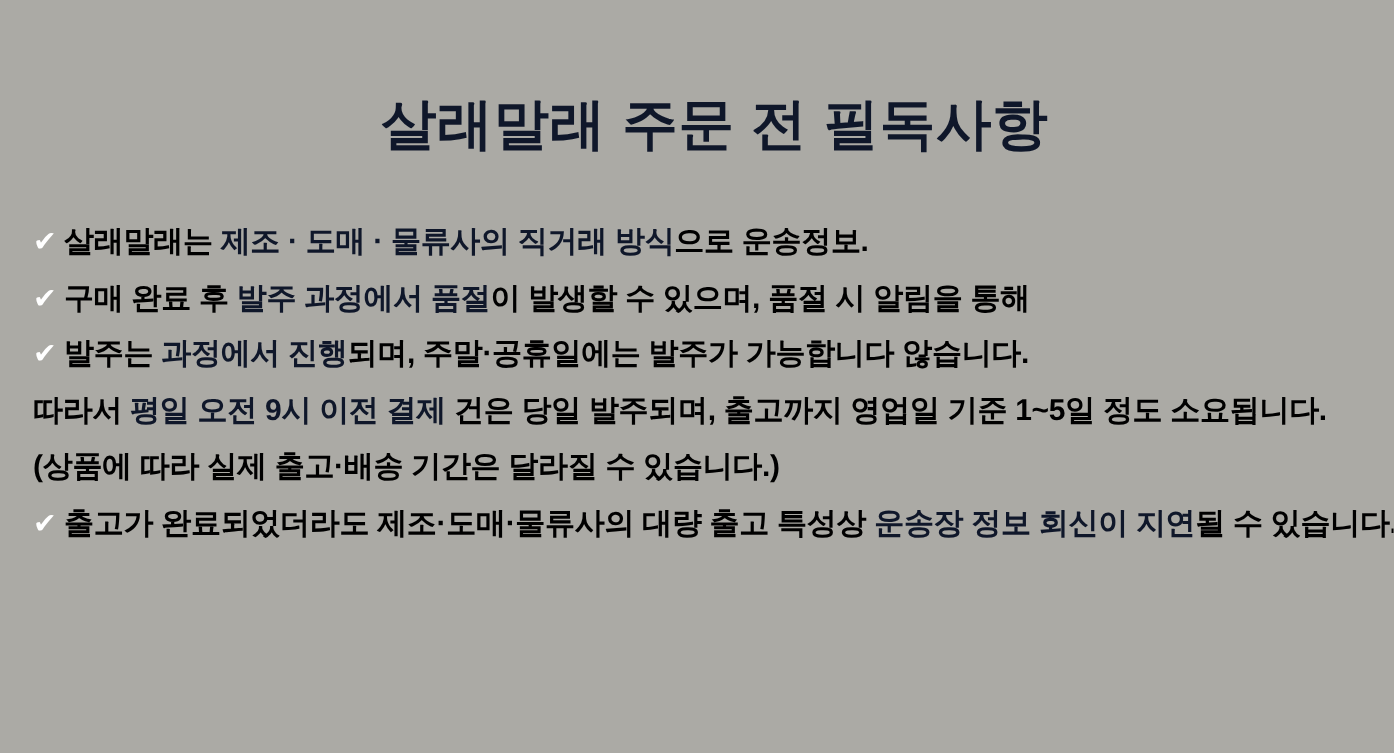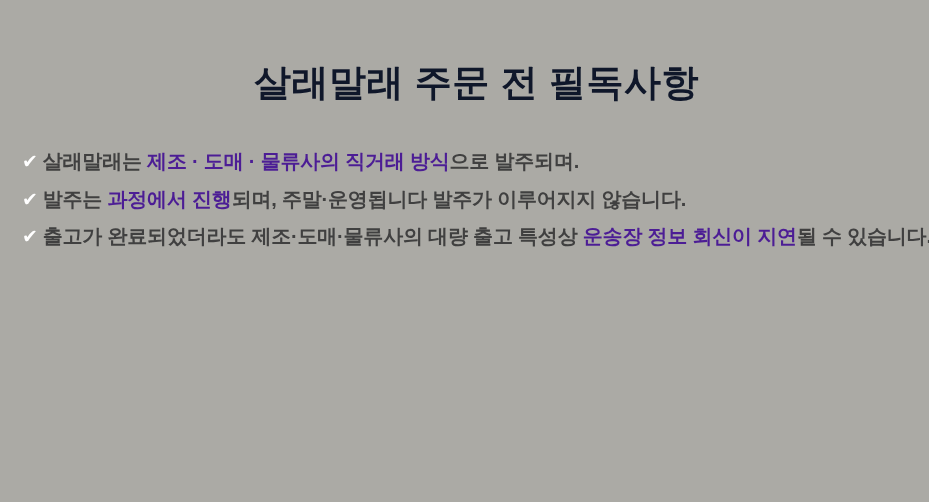--- a/index.html
+++ b/index.html
@@ -52,32 +52,35 @@
     display: inline-block;
     color: #ffffff;
     font-size: 19px;
     font-weight: bold;
     margin-right: 5px;
   }
   .seg {
     display: inline;
   }
   .seg.hl {
-    color: #4c1d95;
+    color: #0f172a;
   }
   .seg.plain {
-    color: #404040;
+    color: #000000;
   }
 </style>
 </head>
 <body>
 
 <div class="notice-card">
 
   <div class="notice-title">살래말래 주문 전 필독사항</div>
 
   <div class="notice-body">
-      <div class="notice-line"><span class="check-icon">✔</span><span class="seg plain">살래말래는 </span><span class="seg hl">제조 · 도매 · 물류사의 직거래 방식</span><span class="seg plain">으로 발주되며.</span></div>
-      <div class="notice-line"><span class="check-icon">✔</span><span class="seg plain">발주는 </span><span class="seg hl">과정에서 진행</span><span class="seg plain">되며, 주말·운영됩니다 발주가 이루어지지 않습니다.</span></div>
+      <div class="notice-line"><span class="check-icon">✔</span><span class="seg plain">살래말래는 </span><span class="seg hl">제조 · 도매 · 물류사의 직거래 방식</span><span class="seg plain">으로 운송정보.</span></div>
+      <div class="notice-line"><span class="check-icon">✔</span><span class="seg plain">구매 완료 후 </span><span class="seg hl">발주 과정에서 품절</span><span class="seg plain">이 발생할 수 있으며, 품절 시 알림을 통해</span></div>
+      <div class="notice-line"><span class="check-icon">✔</span><span class="seg plain">발주는 </span><span class="seg hl">과정에서 진행</span><span class="seg plain">되며, 주말·공휴일에는 발주가 가능합니다 않습니다.</span></div>
+      <div class="notice-line"><span class="seg plain">따라서 </span><span class="seg hl">평일 오전 9시 이전 결제</span><span class="seg plain"> 건은 당일 발주되며, 출고까지 영업일 기준 1~5일 정도 소요됩니다.</span></div>
+      <div class="notice-line"><span class="seg plain">(상품에 따라 실제 출고·배송 기간은 달라질 수 있습니다.)</span></div>
       <div class="notice-line"><span class="check-icon">✔</span><span class="seg plain">출고가 완료되었더라도 제조·도매·물류사의 대량 출고 특성상 </span><span class="seg hl">운송장 정보 회신이 지연</span><span class="seg plain">될 수 있습니다.</span></div>
     </div>
 
 </div>
 
 </body></html>

